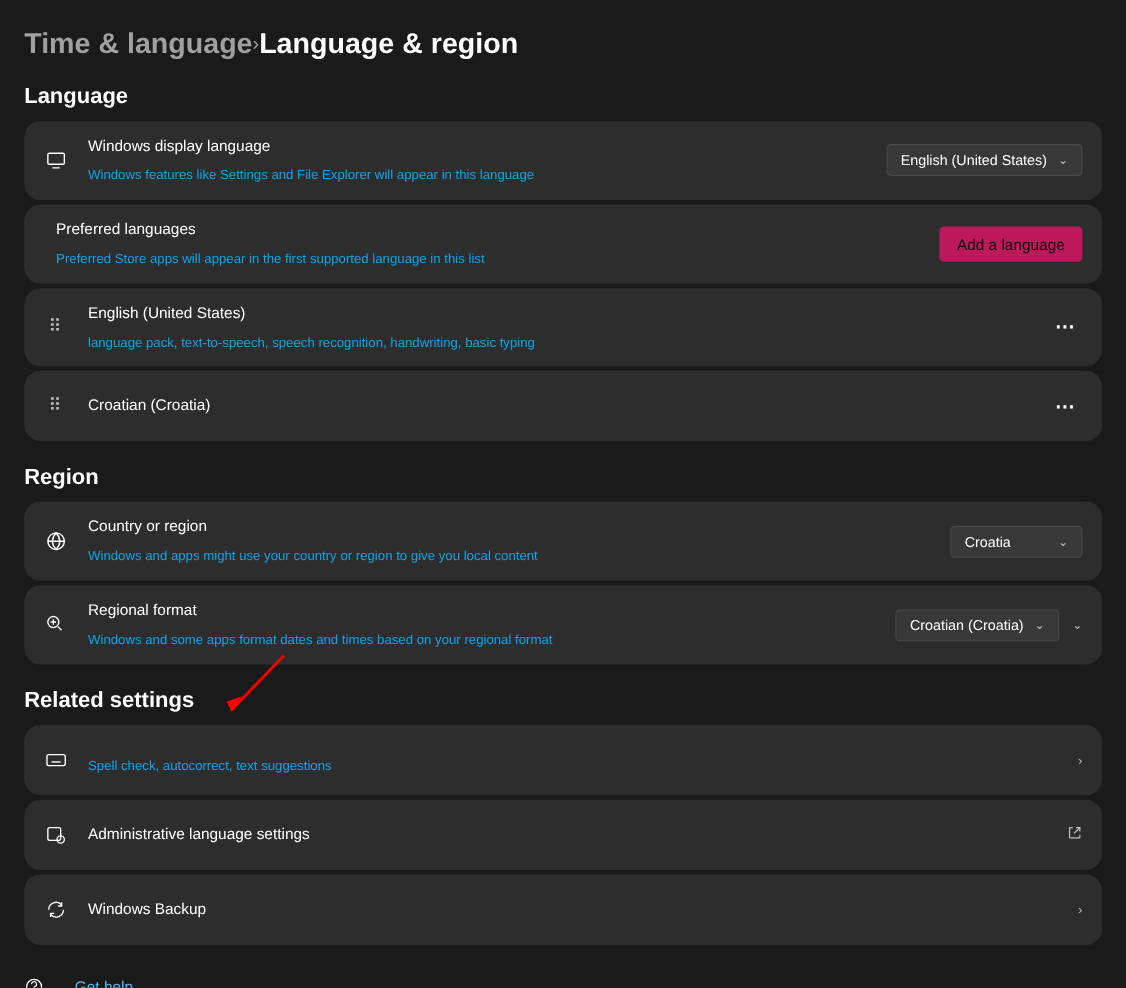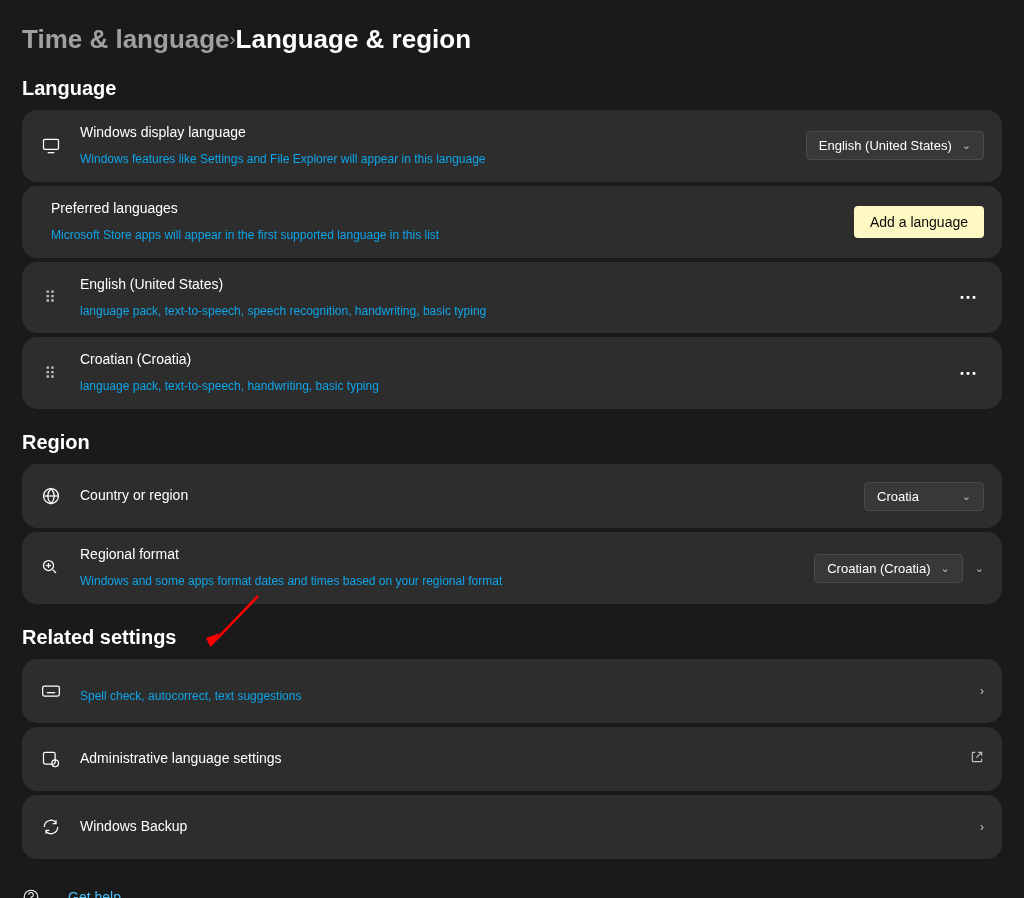--- a/index.html
+++ b/index.html
@@ -88,21 +88,21 @@
   min-width: 120px;
   justify-content: space-between;
   color: #ffffff;
   font-size: 13px;
   cursor: pointer;
 }
 .select-box-wide { min-width: 170px; }
 .chevron { font-size: 11px; color: #c0c0c0; }
 .chevron-right { font-size: 12px; color: #c0c0c0; }
 .btn-primary {
-  background: #fef9c3;
+  background: #be185d;
   color: #0a0a0a;
   border: none;
   padding: 8px 16px;
   border-radius: 4px;
   font-size: 14px;
   cursor: pointer;
 }
 .more-icon {
   color: #ffffff;
   font-size: 18px;
@@ -159,21 +159,21 @@
     <div class="select-box select-box-wide">
       <span>English (United States)</span>
       <span class="chevron">⌄</span>
     </div>
   </div>
 </div>
 
 <div class="card no-icon-pad">
   <div class="card-body">
     <div class="card-title">Preferred languages</div>
-    <div class="card-subtitle">Microsoft Store apps will appear in the first supported language in this list</div>
+    <div class="card-subtitle">Preferred Store apps will appear in the first supported language in this list</div>
   </div>
   <div class="card-right">
     <button class="btn-primary">Add a language</button>
   </div>
 </div>
 
 <div class="card">
   <div class="drag-icon">⠿</div>
   <div class="card-body">
     <div class="card-title">English (United States)</div>
@@ -181,39 +181,39 @@
   </div>
   <div class="card-right">
     <span class="more-icon">⋯</span>
   </div>
 </div>
 
 <div class="card">
   <div class="drag-icon">⠿</div>
   <div class="card-body">
     <div class="card-title">Croatian (Croatia)</div>
-    <div class="card-subtitle">language pack, text-to-speech, handwriting, basic typing</div>
   </div>
   <div class="card-right">
     <span class="more-icon">⋯</span>
   </div>
 </div>
 
 <div class="section-title">Region</div>
 
 <div class="card">
   <div class="card-icon">
     <svg viewBox="0 0 24 24" fill="none" stroke="currentColor" stroke-width="1.5">
         <circle cx="12" cy="12" r="9"></circle>
         <path d="M3 12h18"></path>
         <path d="M12 3c2.5 2.7 4 6 4 9s-1.5 6.3-4 9c-2.5-2.7-4-6-4-9s1.5-6.3 4-9z"></path>
       </svg>
   </div>
   <div class="card-body">
     <div class="card-title">Country or region</div>
+    <div class="card-subtitle">Windows and apps might use your country or region to give you local content</div>
   </div>
   <div class="card-right">
     <div class="select-box">
       <span>Croatia</span>
       <span class="chevron">⌄</span>
     </div>
   </div>
 </div>
 
 <div class="card">

